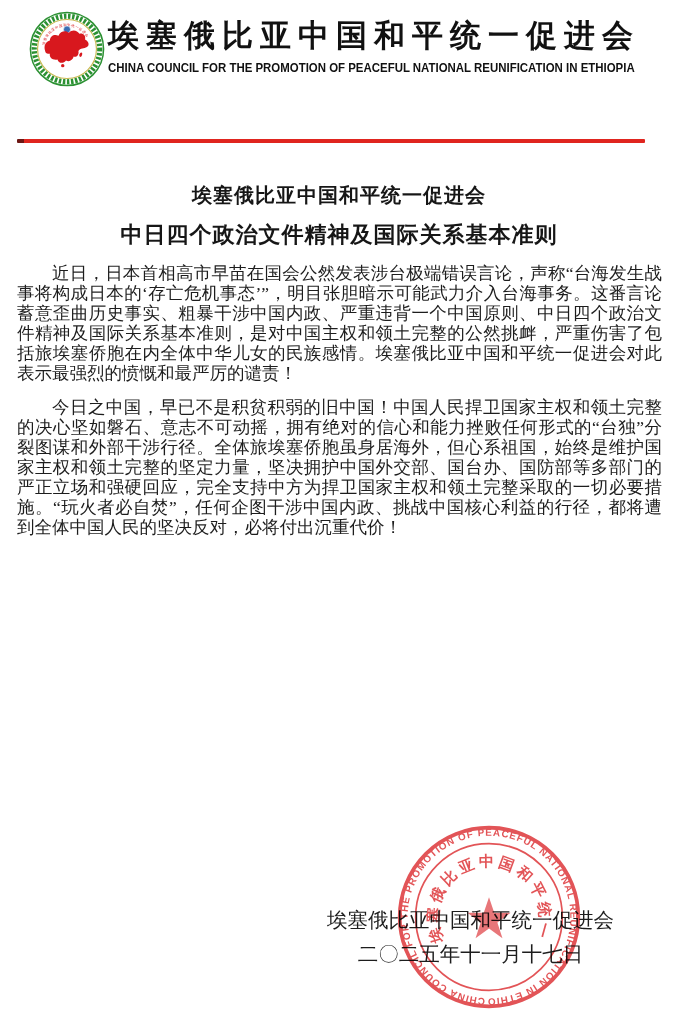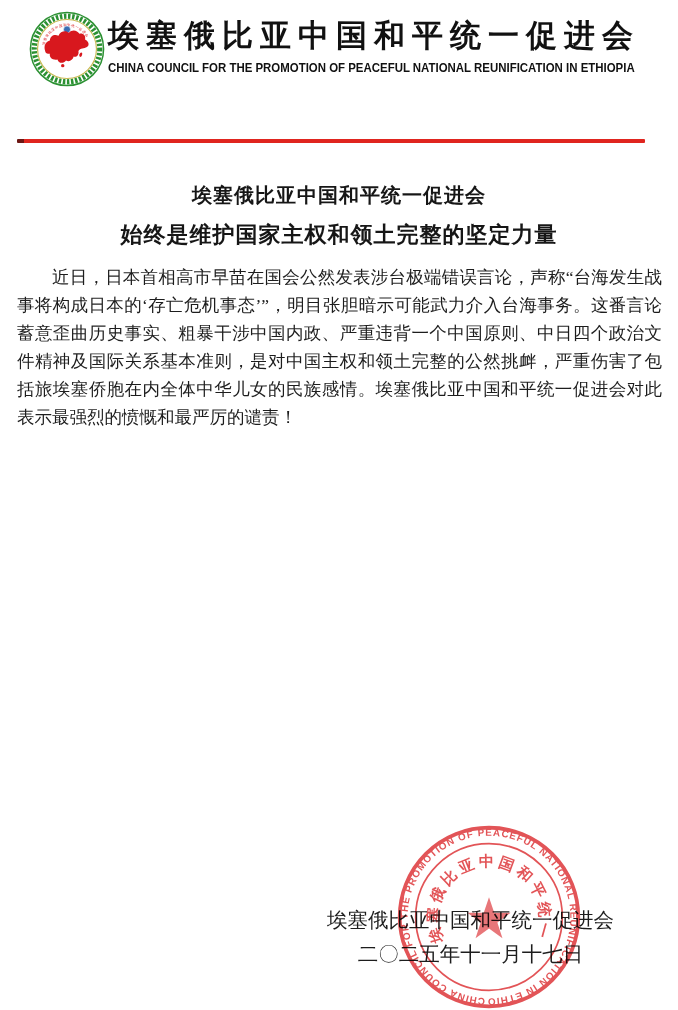--- a/index.html
+++ b/index.html
@@ -32,21 +32,21 @@
     background:linear-gradient(90deg,#6d1714 0px,#6d1714 7px,#e0251f 7px);
     border-radius:1px;
   }
   
   .doc-title{position:absolute;left:0;top:183px;width:678px;text-align:center;}
   .doc-title .t1{font-size:20px;font-weight:700;letter-spacing:1px;line-height:24px;color:#161616;}
   .doc-title .t2{font-size:22px;font-weight:700;letter-spacing:1px;line-height:26px;margin-top:15px;color:#161616;}
   
   .body-text{
     position:absolute;left:17px;top:263px;width:645px;
-    font-size:17.5px;line-height:28px;
+    font-size:17.5px;line-height:20px;
     text-align:justify;text-justify:inter-ideograph;
     color:#1d1d1d;
   }
   .body-text p{margin:0 0 14px 0;text-indent:2em;}
   
   .signature{
     position:absolute;left:323px;top:903px;width:295px;
     text-align:center;font-size:20.5px;line-height:34px;
     font-weight:400;color:#1d1d1d;white-space:nowrap;
   }
@@ -79,25 +79,26 @@
     <div class="head-titles">
       <div class="org-zh">埃塞俄比亚中国和平统一促进会</div>
       <div class="org-en">CHINA COUNCIL FOR THE PROMOTION OF PEACEFUL NATIONAL REUNIFICATION IN ETHIOPIA</div>
     </div>
   </div>
 
   <div class="red-line"></div>
 
   <div class="doc-title">
     <div class="t1">埃塞俄比亚中国和平统一促进会</div>
-    <div class="t2">始终是维护国家主权和领土完整的坚定力量</div>
+    <div class="t2">中日四个政治文件精神及国际关系基本准则</div>
   </div>
 
   <div class="body-text">
     <p>近日，日本首相高市早苗在国会公然发表涉台极端错误言论，声称“台海发生战事将构成日本的‘存亡危机事态’”，明目张胆暗示可能武力介入台海事务。这番言论蓄意歪曲历史事实、粗暴干涉中国内政、严重违背一个中国原则、中日四个政治文件精神及国际关系基本准则，是对中国主权和领土完整的公然挑衅，严重伤害了包括旅埃塞侨胞在内全体中华儿女的民族感情。埃塞俄比亚中国和平统一促进会对此表示最强烈的愤慨和最严厉的谴责！</p>
+    <p>今日之中国，早已不是积贫积弱的旧中国！中国人民捍卫国家主权和领土完整的决心坚如磐石、意志不可动摇，拥有绝对的信心和能力挫败任何形式的“台独”分裂图谋和外部干涉行径。全体旅埃塞侨胞虽身居海外，但心系祖国，始终是维护国家主权和领土完整的坚定力量，坚决拥护中国外交部、国台办、国防部等多部门的严正立场和强硬回应，完全支持中方为捍卫国家主权和领土完整采取的一切必要措施。“玩火者必自焚”，任何企图干涉中国内政、挑战中国核心利益的行径，都将遭到全体中国人民的坚决反对，必将付出沉重代价！</p>
   </div>
 
   <div class="signature">
     <div>埃塞俄比亚中国和平统一促进会</div>
     <div>二〇二五年十一月十七日</div>
   </div>
 
   <svg class="seal" viewBox="0 0 200 200" aria-hidden="true">
     <circle cx="100" cy="100" r="95" fill="none" stroke="#e04548" stroke-width="4"></circle>
     <circle cx="100" cy="100" r="78" fill="none" stroke="#e04548" stroke-width="1.8"></circle>

